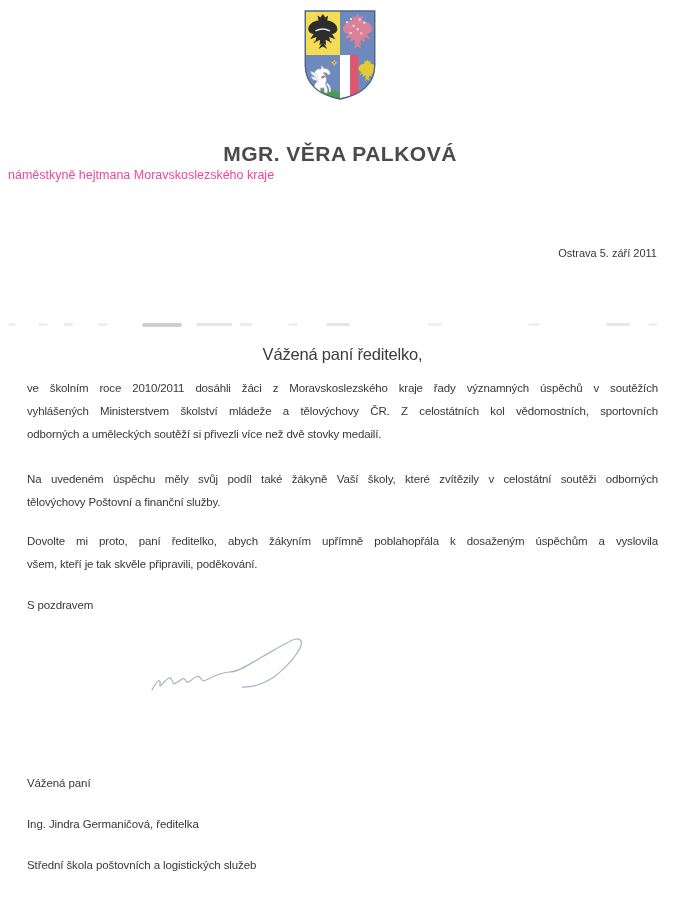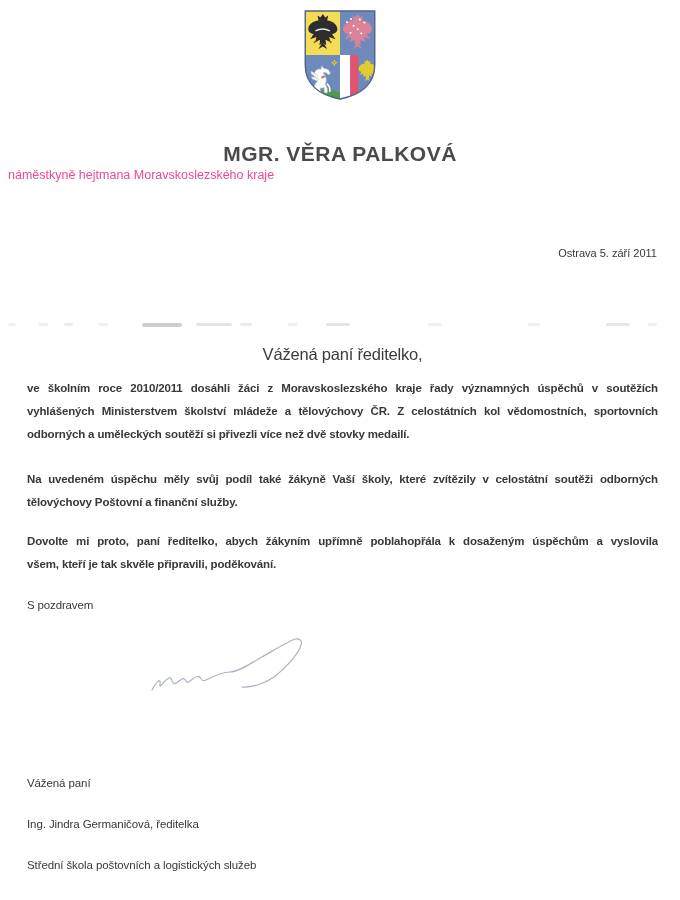--- a/index.html
+++ b/index.html
@@ -49,21 +49,21 @@
   .smudge .s10{left:528px;width:12px;background:rgba(110,110,115,0.10);}
   .smudge .s11{left:606px;width:24px;background:rgba(108,108,114,0.16);}
   .smudge .s12{left:648px;width:9px;background:rgba(110,110,115,0.10);}
   .content{
     position:absolute;left:27px;top:343px;width:631px;
     font-size:11.5px;letter-spacing:-0.15px;line-height:23px;color:#383838;
   }
   .salutation{
     font-size:16.5px;letter-spacing:-0.2px;line-height:22px;color:#3c3c3c;text-align:center;
   }
-  .para{margin:0;font-weight:bold;}
+  .para{margin:0;}
   .p1{margin-top:12px;}
   .p2{margin-top:22px;}
   .p3{margin-top:16px;}
   .line{height:23px;overflow:hidden;}
   .jline{text-align:justify;text-align-last:justify;}
   .closing{margin-top:18px;height:23px;}
   .signature{position:absolute;left:146px;top:630px;width:190px;height:80px;}
   .recipient{
     position:absolute;left:27px;top:753px;
     font-size:11.5px;letter-spacing:-0.1px;line-height:21px;color:#383838;

